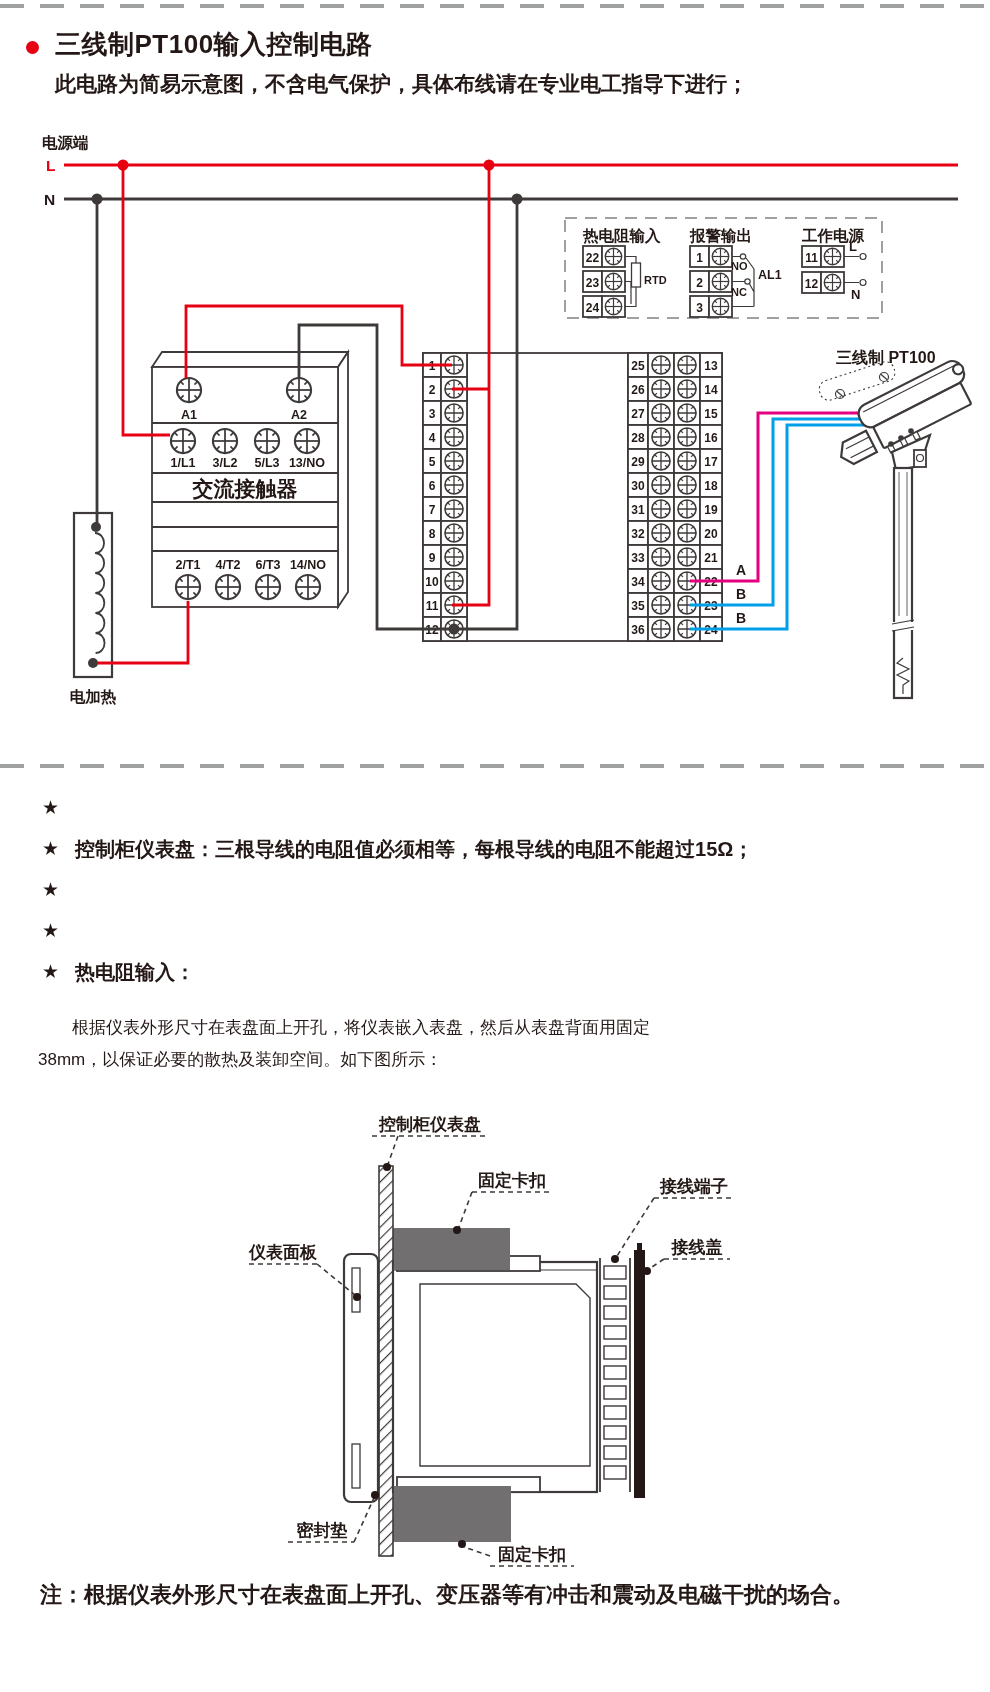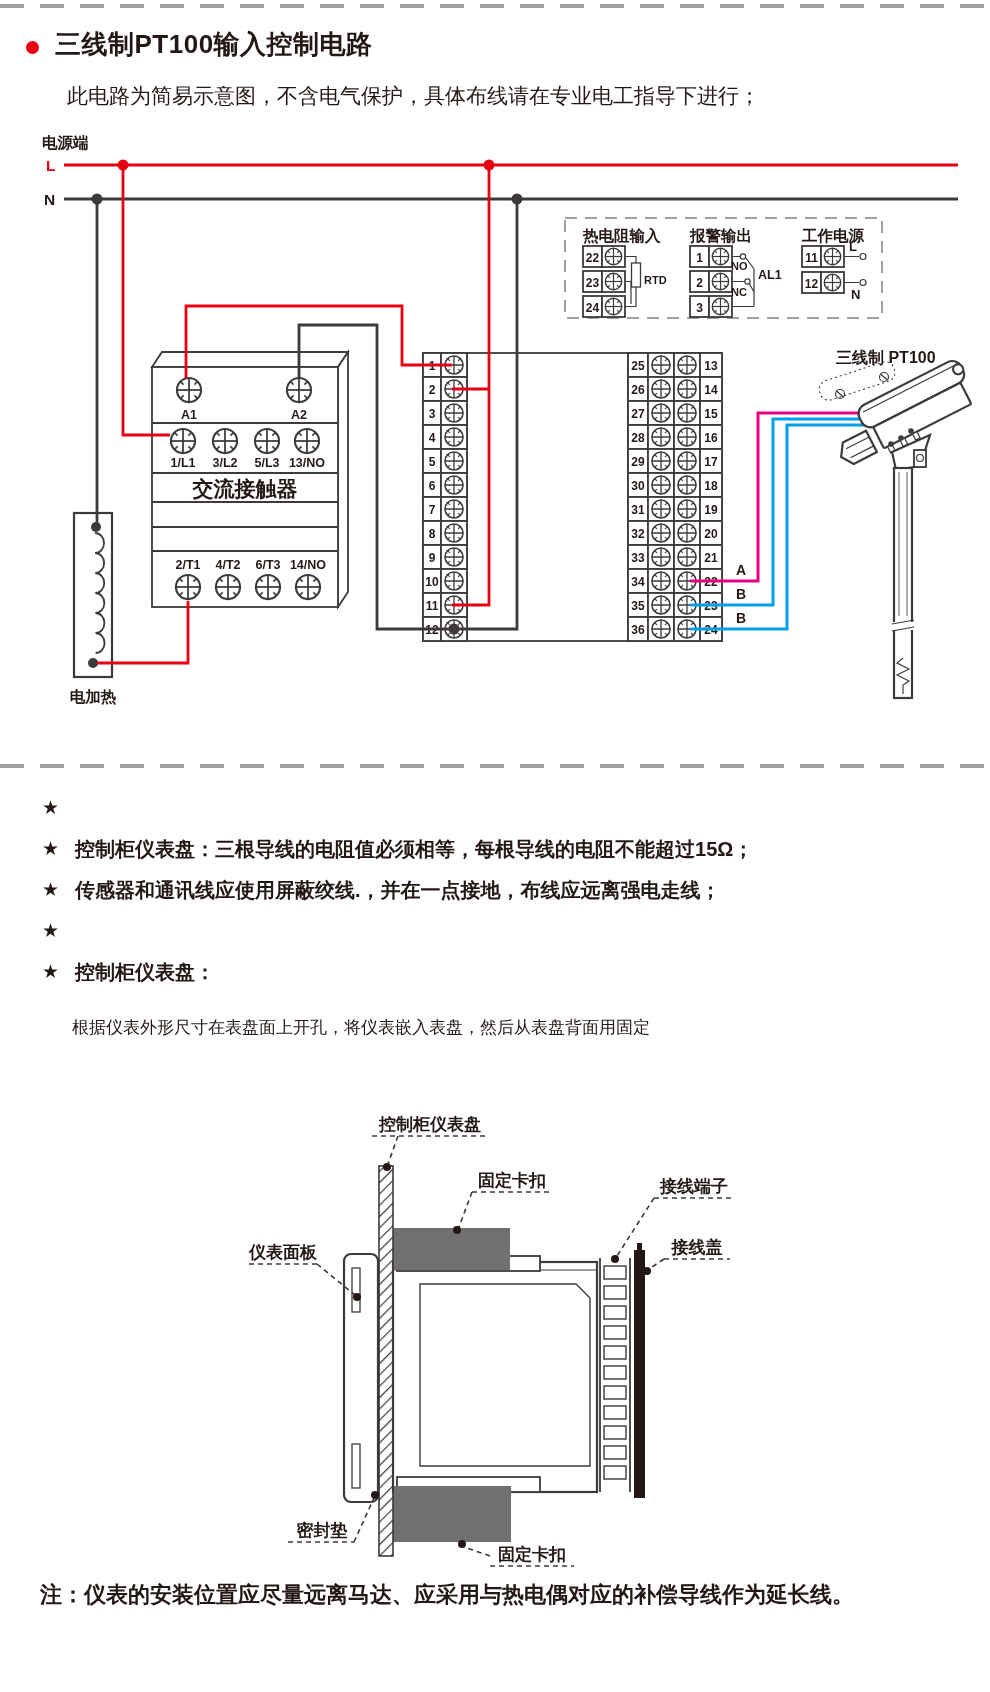--- a/index.html
+++ b/index.html
@@ -2,21 +2,21 @@
 <html><head>
 <meta charset="utf-8">
 <style>
   html,body{margin:0;padding:0;background:#fff;}
   .page{position:relative;width:990px;height:1692px;background:#fff;overflow:hidden;
         font-family:"Liberation Sans","DejaVu Sans",sans-serif;color:#231815;}
   .dash-line{position:absolute;left:0;width:990px;height:4px;
         background:repeating-linear-gradient(90deg,#9fa0a0 0 24px,rgba(0,0,0,0) 24px 40px);}
   .bullet{position:absolute;left:26px;top:41px;width:13px;height:13px;border-radius:50%;background:#e60012;}
   .title{position:absolute;left:55px;top:27px;margin:0;font-size:26px;font-weight:bold;letter-spacing:0.5px;}
-  .subtitle{position:absolute;left:55px;top:70px;margin:12px;font-size:21px;font-weight:normal;}
+  .subtitle{position:absolute;left:55px;top:70px;margin:0;font-size:21px;font-weight:bold;}
   svg.layer{position:absolute;left:0;pointer-events:none;}
   .notes{position:absolute;left:42px;top:794px;width:920px;}
   .note{display:flex;gap:16px;font-size:20px;font-weight:bold;line-height:28px;margin-bottom:13px;}
   .note .star{font-size:19px;}
   .para{position:absolute;left:38px;top:1012px;width:918px;font-size:17px;font-weight:normal;line-height:31.5px;}
   .para .indent{text-indent:2em;}
   .bottom-note{position:absolute;left:40px;top:1580px;font-size:22px;font-weight:bold;}
   
   .ln{fill:#fff;stroke:#3e3a39;stroke-width:1.8;}
   .lnf{fill:none;stroke:#3e3a39;stroke-width:1.8;}
@@ -393,33 +393,33 @@
   <div class="notes">
     <div class="note">
       <span class="star">★</span>
     </div>
     <div class="note">
       <span class="star">★</span>
       <span>控制柜仪表盘：三根导线的电阻值必须相等，每根导线的电阻不能超过15Ω；</span>
     </div>
     <div class="note">
       <span class="star">★</span>
-      <span>传感器和通讯线应使用屏蔽绞线.，并在一点接地，布线应远离强电走线；</span>
     </div>
     <div class="note">
       <span class="star">★</span>
     </div>
     <div class="note">
       <span class="star">★</span>
-      <span>控制柜仪表盘：</span>
+      <span>热电阻输入：</span>
     </div>
   </div>
 
   <div class="para">
     <div class="indent">根据仪表外形尺寸在表盘面上开孔，将仪表嵌入表盘，然后从表盘背面用固定</div>
+    <div>38mm，以保证必要的散热及装卸空间。如下图所示：</div>
   </div>
 
   <svg class="layer" style="top:1100px" width="990" height="500" viewBox="0 1100 990 500">
     <defs>
       <pattern id="hatch" width="8" height="8" patternUnits="userSpaceOnUse" patternTransform="rotate(45)">
         <line x1="0" y1="0" x2="0" y2="8" stroke="#3e3a39" stroke-width="2.4"></line>
       </pattern>
     </defs>
 
     <g>
@@ -481,14 +481,14 @@
       <text x="322" y="1536" class="t17" text-anchor="middle">密封垫</text>
       <path class="leader" d="M288,1542 H354 M354,1542 L374,1498"></path>
       <circle cx="375" cy="1495" r="4" class="dot"></circle>
 
       <text x="532" y="1560" class="t17" text-anchor="middle">固定卡扣</text>
       <path class="leader" d="M490,1566 H574 M490,1556 L464,1547"></path>
       <circle cx="462" cy="1544" r="4" class="dot"></circle>
     </g>
   </svg>
 
-  <div class="bottom-note">注：仪表的安装位置应尽量远离马达、应采用与热电偶对应的补偿导线作为延长线。</div>
+  <div class="bottom-note">注：根据仪表外形尺寸在表盘面上开孔、变压器等有冲击和震动及电磁干扰的场合。</div>
 </div>
 
 </body></html>

